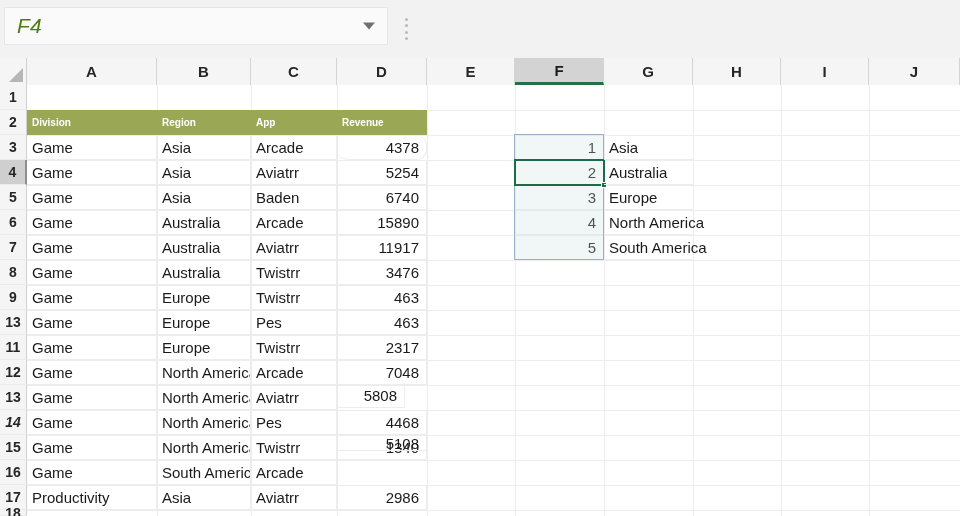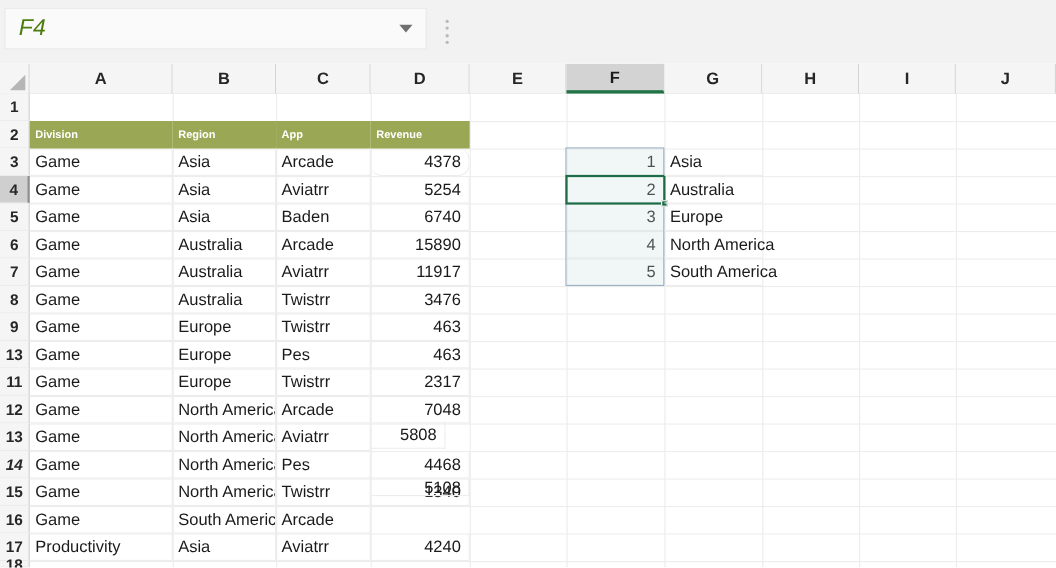--- a/index.html
+++ b/index.html
@@ -319,21 +319,21 @@
       <div class="cell clip" style="left: 157px; top: 377px; width: 94px; height: 25px;">North America</div>
       <div class="cell" style="left: 251px; top: 377px; width: 86px; height: 25px;">Twistrr</div>
       <div class="cell num" style="left: 337px; top: 377px; width: 90px; height: 25px;">1340</div>
       <div class="cell" style="left: 27px; top: 402px; width: 130px; height: 25px;">Game</div>
       <div class="cell clip" style="left: 157px; top: 402px; width: 94px; height: 25px;">South America</div>
       <div class="cell" style="left: 251px; top: 402px; width: 86px; height: 25px;">Arcade</div>
       <div class="cell num" style="left: 337px; top: 378px; width: 90px; height: 15px;">5108</div>
       <div class="cell" style="left: 27px; top: 427px; width: 130px; height: 25px;">Productivity</div>
       <div class="cell clip" style="left: 157px; top: 427px; width: 94px; height: 25px;">Asia</div>
       <div class="cell" style="left: 251px; top: 427px; width: 86px; height: 25px;">Aviatrr</div>
-      <div class="cell num" style="left: 337px; top: 427px; width: 90px; height: 25px;">4240</div>
+      <div class="cell num" style="left: 337px; top: 427px; width: 90px; height: 25px;">2986</div>
       <div class="cell num" style="left: 515px; top: 77px; width: 89px; height: 25px;">1</div>
       <div class="cell" style="left: 604px; top: 77px; width: 89px; height: 25px; overflow: visible; z-index: 2; border-right: none;">Asia</div>
       <div class="cell num" style="left: 515px; top: 102px; width: 89px; height: 25px;">2</div>
       <div class="cell" style="left: 604px; top: 102px; width: 89px; height: 25px; overflow: visible; z-index: 2; border-right: none;">Australia</div>
       <div class="cell num" style="left: 515px; top: 127px; width: 89px; height: 25px;">3</div>
       <div class="cell" style="left: 604px; top: 127px; width: 89px; height: 25px; overflow: visible; z-index: 2; border-right: none;">Europe</div>
       <div class="cell num" style="left: 515px; top: 152px; width: 89px; height: 25px;">4</div>
       <div class="cell" style="left: 604px; top: 152px; width: 89px; height: 25px; overflow: visible; z-index: 2; border-right: none;">North America</div>
       <div class="cell num" style="left: 515px; top: 177px; width: 89px; height: 25px;">5</div>
       <div class="cell" style="left: 604px; top: 177px; width: 89px; height: 25px; overflow: visible; z-index: 2; border-right: none;">South America</div>

